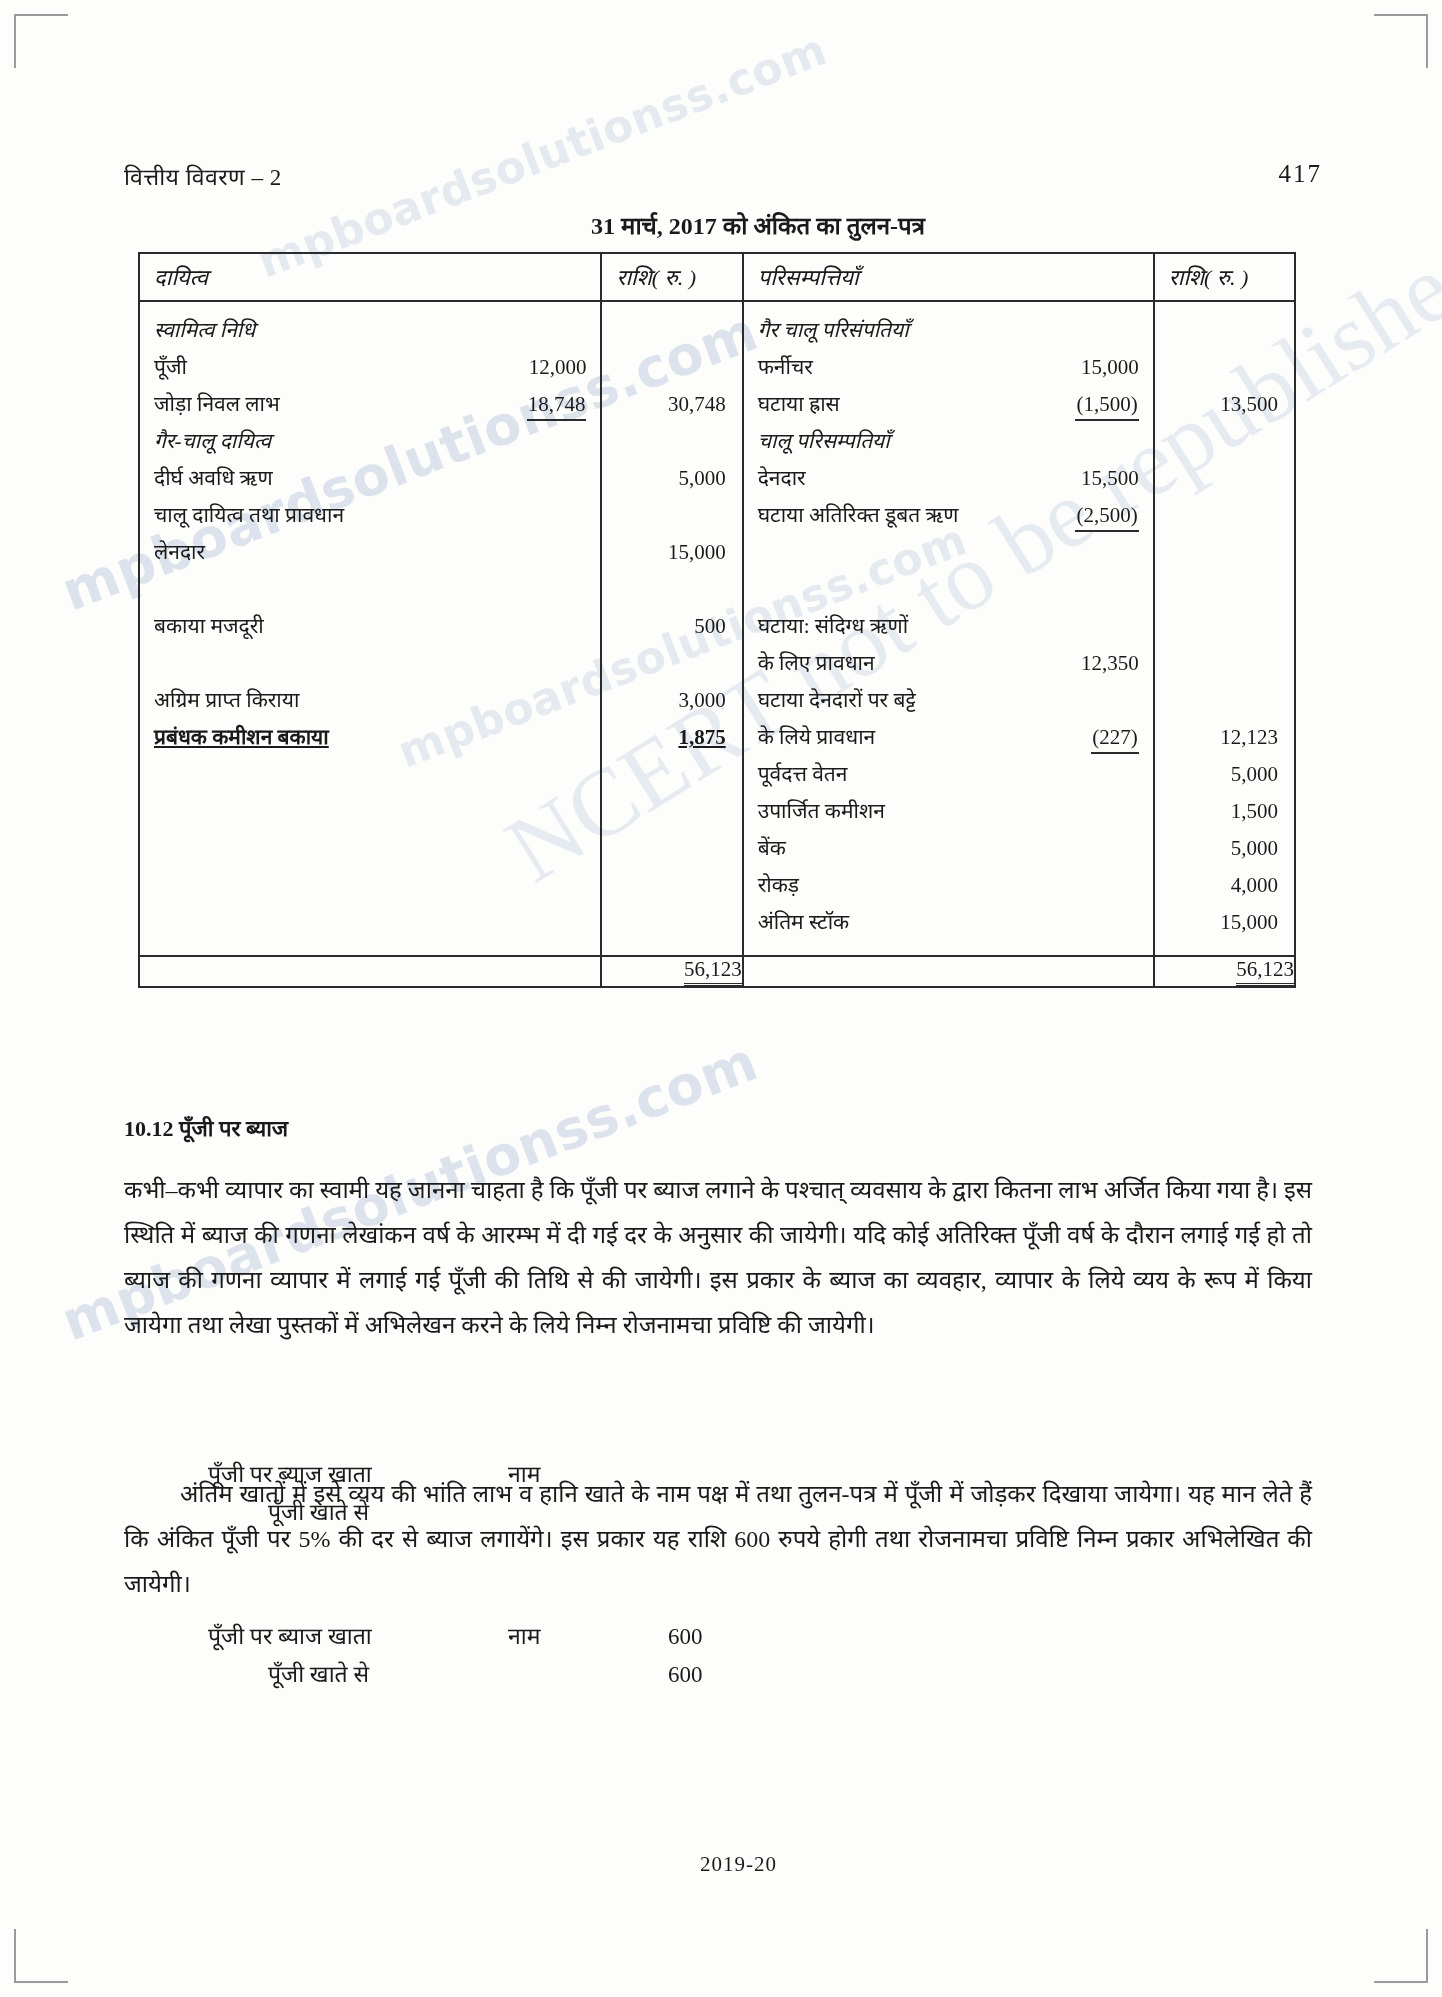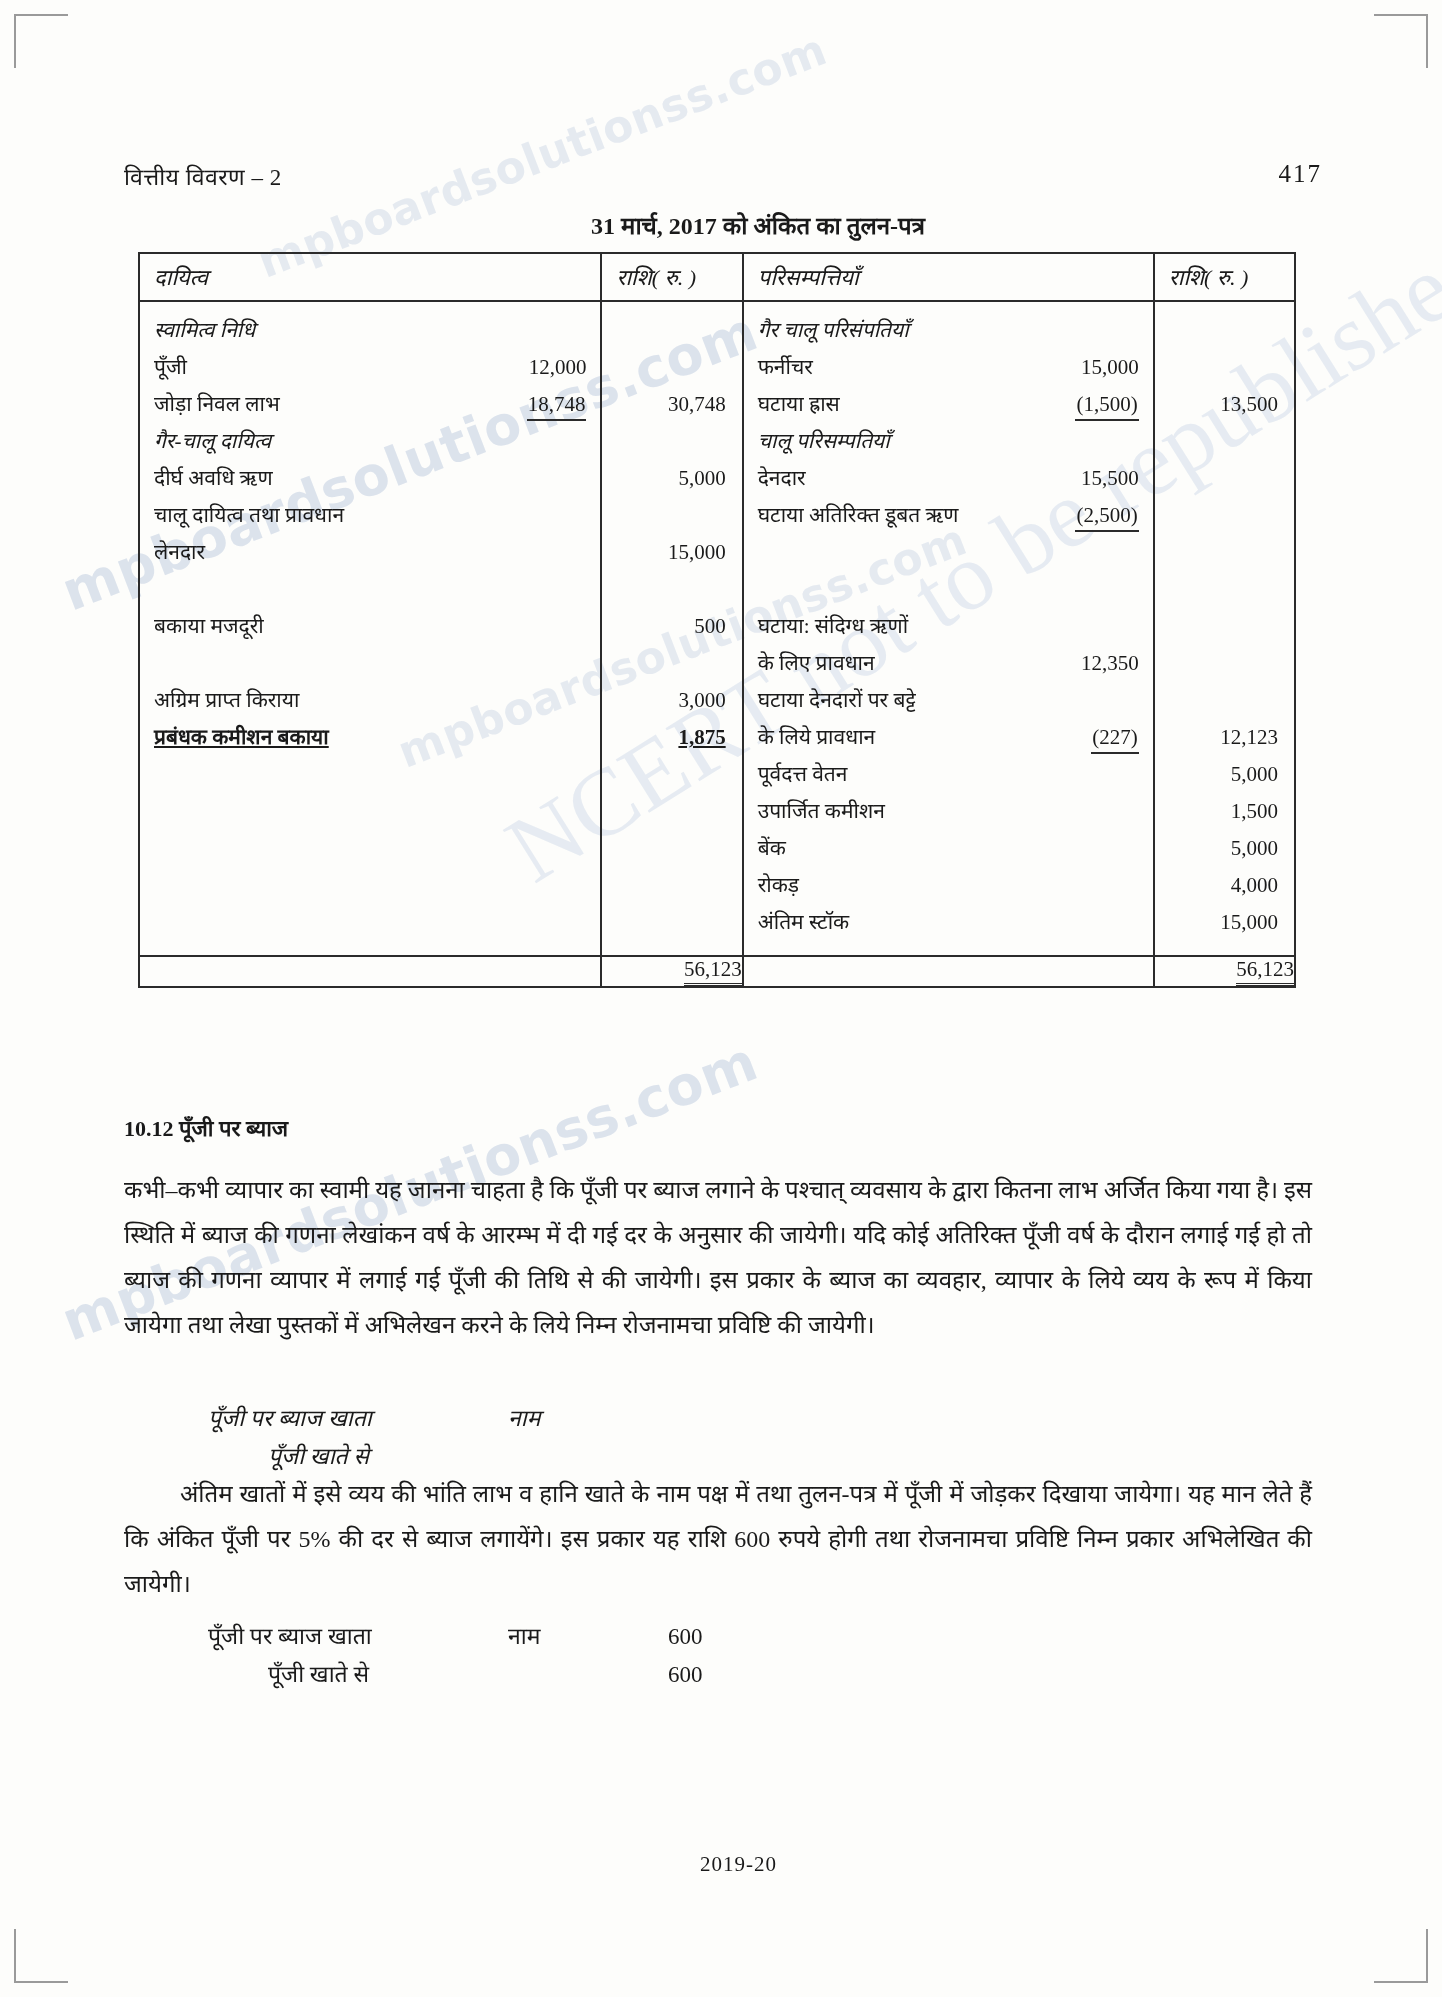--- a/index.html
+++ b/index.html
@@ -174,21 +174,21 @@
     line-height: 45px;
     text-align: justify;
   }
   .entry-block {
     position: absolute;
     left: 124px;
     width: 1188px;
     font-size: 23px;
     line-height: 38px;
   }
-  .entry-1 { top: 1400px; font-style: italic; }
+  .entry-1 { top: 1456px; }
   .entry-2 { top: 1618px; }
   .para-2 {
     position: absolute;
     left: 124px;
     top: 1472px;
     width: 1188px;
     font-size: 24px;
     line-height: 45px;
     text-align: justify;
     text-indent: 56px;

